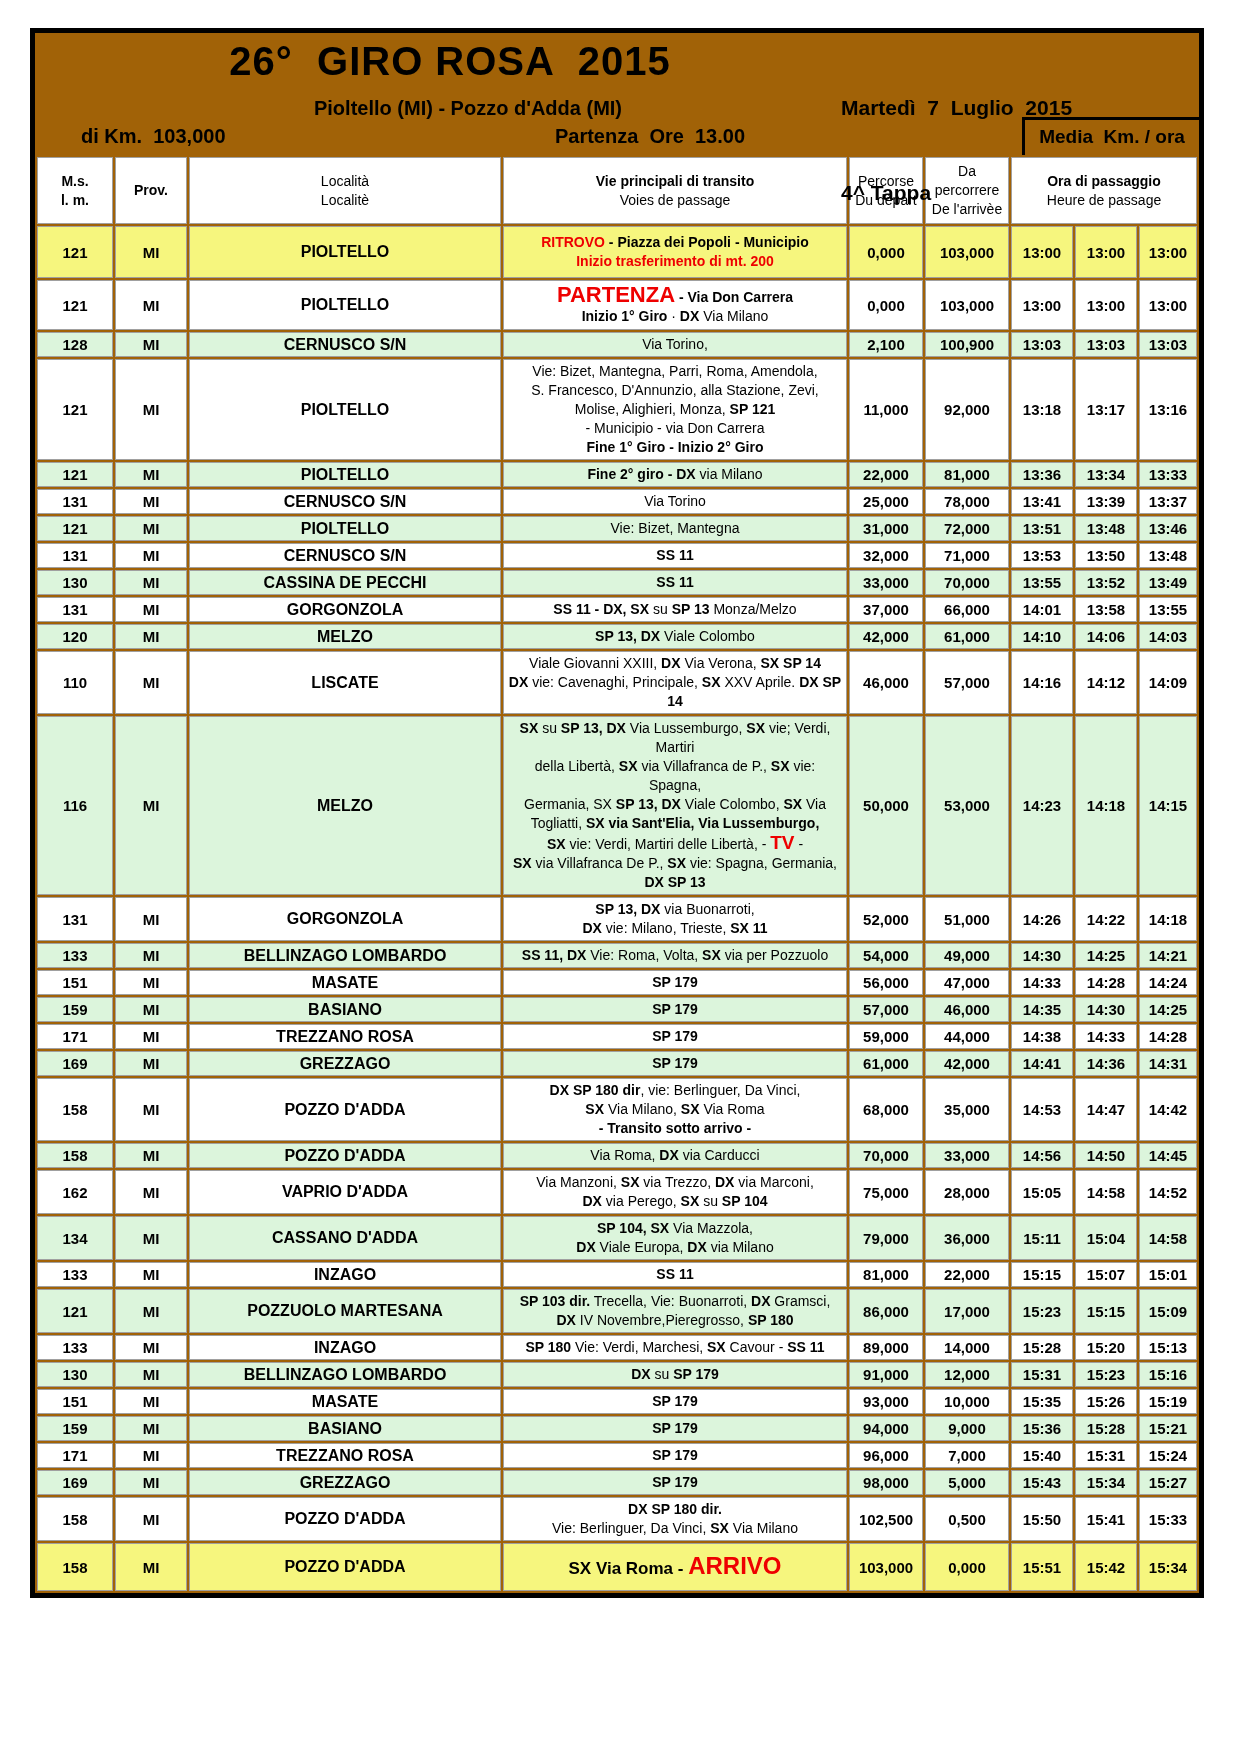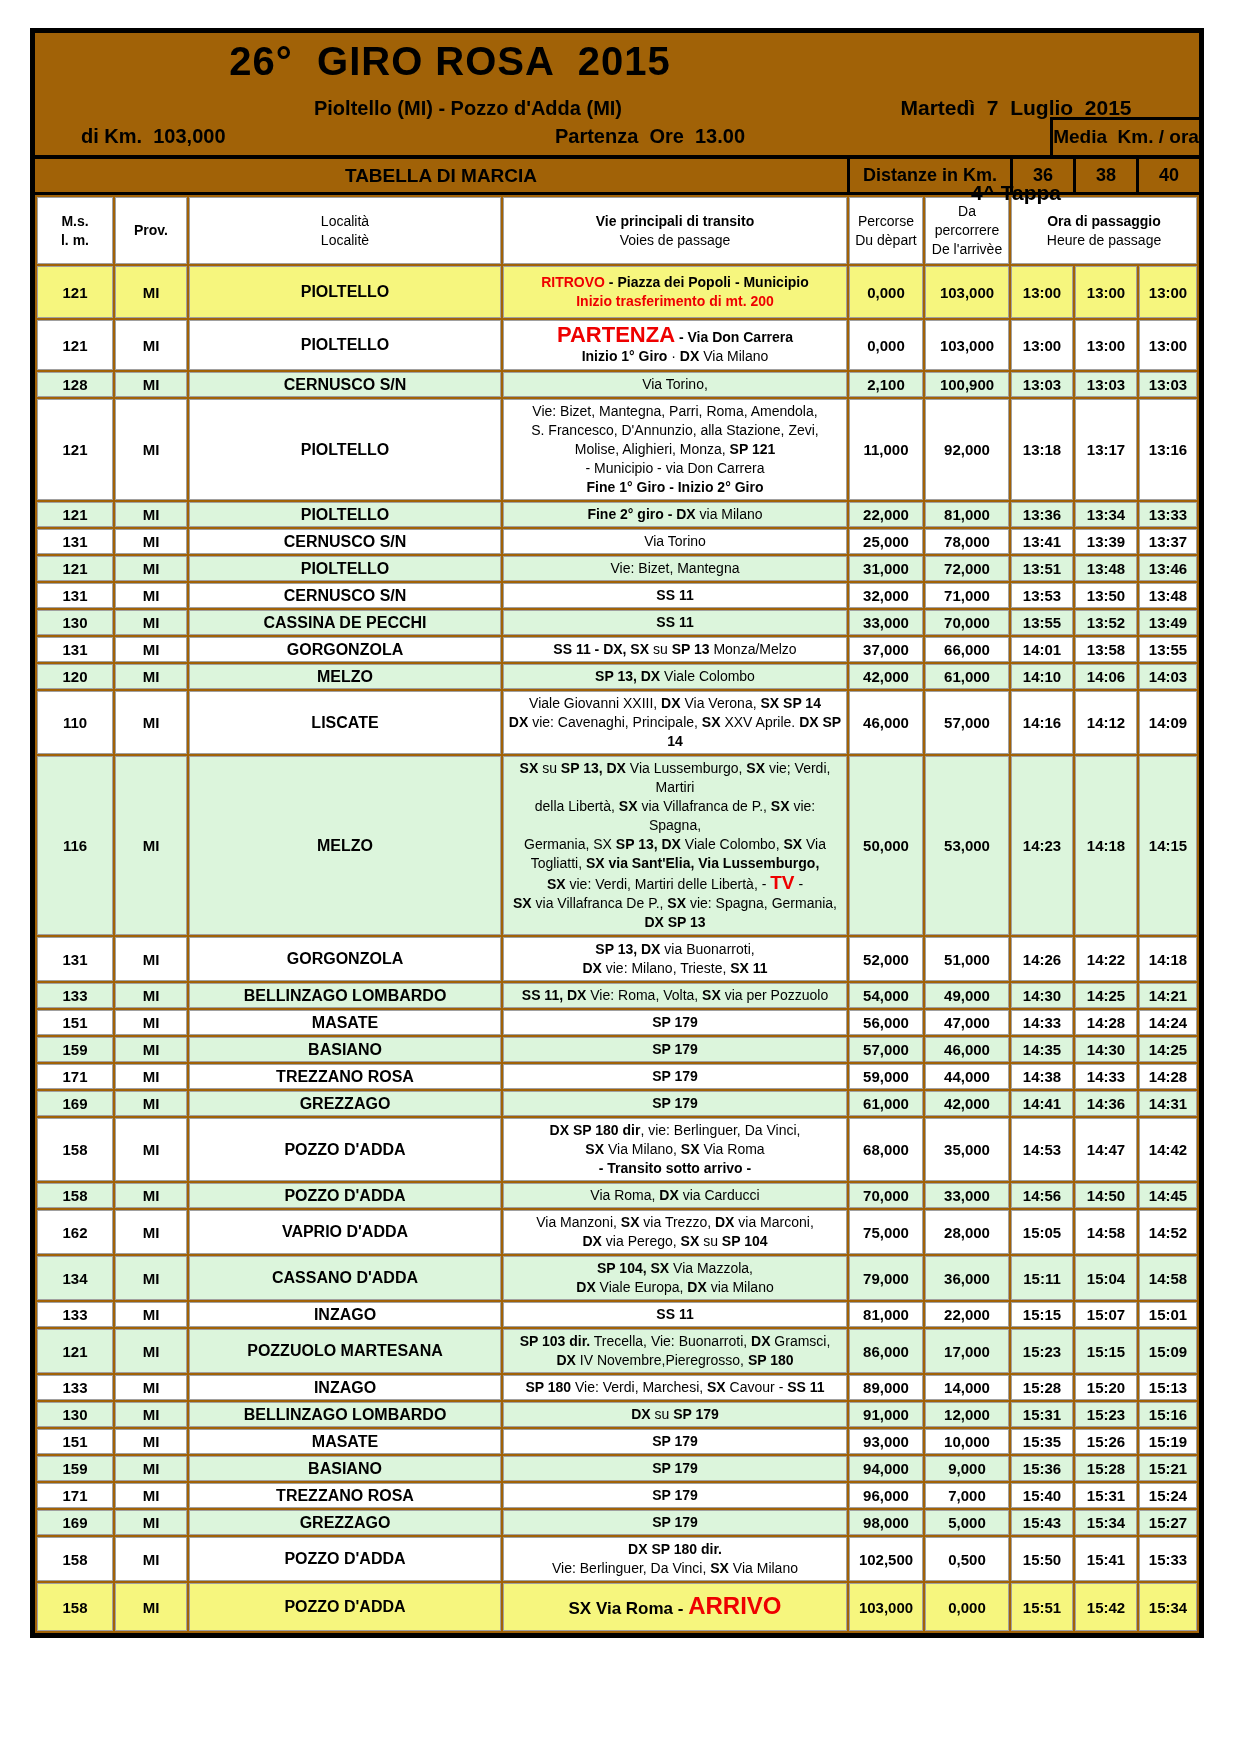--- a/index.html
+++ b/index.html
@@ -9,28 +9,28 @@
   body{
     width:1240px;height:1754px;background:#fff;color:var(--ink);
     font-family:"Liberation Sans", sans-serif;position:relative;overflow:hidden;
   }
   .sheet{position:absolute;left:30px;top:28px;width:1164px;border:5px solid #000;background:#a16207;}
 
   
   .hdr{position:relative;height:122px;}
   .title{position:absolute;left:0;top:6px;width:830px;text-align:center;
          font-size:40px;font-weight:bold;letter-spacing:1px;white-space:pre;}
-  .dateblock{position:absolute;right:8px;top:4px;width:350px;text-align:center;
+  .dateblock{position:absolute;right:8px;top:4px;width:350px;text-align:left;
              font-weight:bold;font-size:21px;line-height:1.35;white-space:pre;}
   .route{position:absolute;left:18px;top:64px;width:830px;text-align:center;
          font-weight:bold;font-size:20px;white-space:pre;}
   .km{position:absolute;left:30px;top:92px;font-size:20px;font-weight:bold;white-space:pre;margin-left:16px;}
   .partenza{position:absolute;left:400px;top:92px;width:430px;text-align:center;
             font-size:20px;font-weight:bold;white-space:pre;}
-  .mediabox{position:absolute;right:0;top:84px;width:149px;height:38px;
+  .mediabox{position:absolute;right:0;top:84px;width:177px;height:38px;
             border:3px solid #000;border-right:none;border-bottom:none;box-sizing:border-box;
             text-align:center;font-weight:bold;font-size:19px;line-height:33px;white-space:pre;}
 
   
   .band{display:flex;border-top:4px solid #000;border-bottom:3px solid #000;font-weight:bold;align-items:stretch;}
   .band-cell{box-sizing:border-box;padding:6px 0 5px 0;text-align:center;}
   .band-title{width:812px;font-size:19px;}
   .band-dist{width:163px;border-left:3px solid #000;font-size:18px;}
   .band-s{width:63px;border-left:3px solid #000;font-size:18px;}
 
@@ -61,27 +61,20 @@
     <div class="dateblock">
       <div>Martedì  7  Luglio  2015</div>
       <div>4^ Tappa</div>
     </div>
     <div class="route">Pioltello (MI) - Pozzo d'Adda (MI)</div>
     <div class="km">di Km.  103,000</div>
     <div class="partenza">Partenza  Ore  13.00</div>
     <div class="mediabox">Media  Km. / ora</div>
   </div>
 
-  <div class="band">
-    <div class="band-cell band-title">TABELLA DI MARCIA</div>
-    <div class="band-cell band-dist">Distanze in Km.</div>
-    <div class="band-cell band-s">36</div>
-    <div class="band-cell band-s">38</div>
-    <div class="band-cell band-s">40</div>
-  </div>
 
   <table>
     <colgroup>
       <col style="width:76px">
         <col style="width:72px">
         <col style="width:312px">
       <col style="width:344px">
         <col style="width:74px">
         <col style="width:84px">
       <col style="width:62px">

